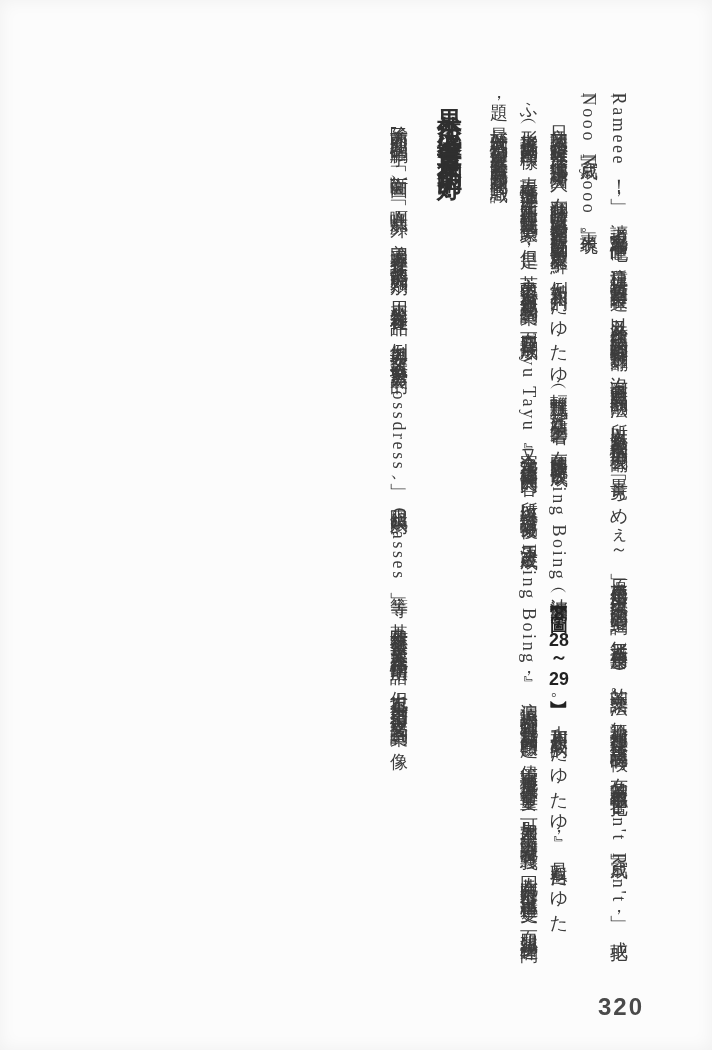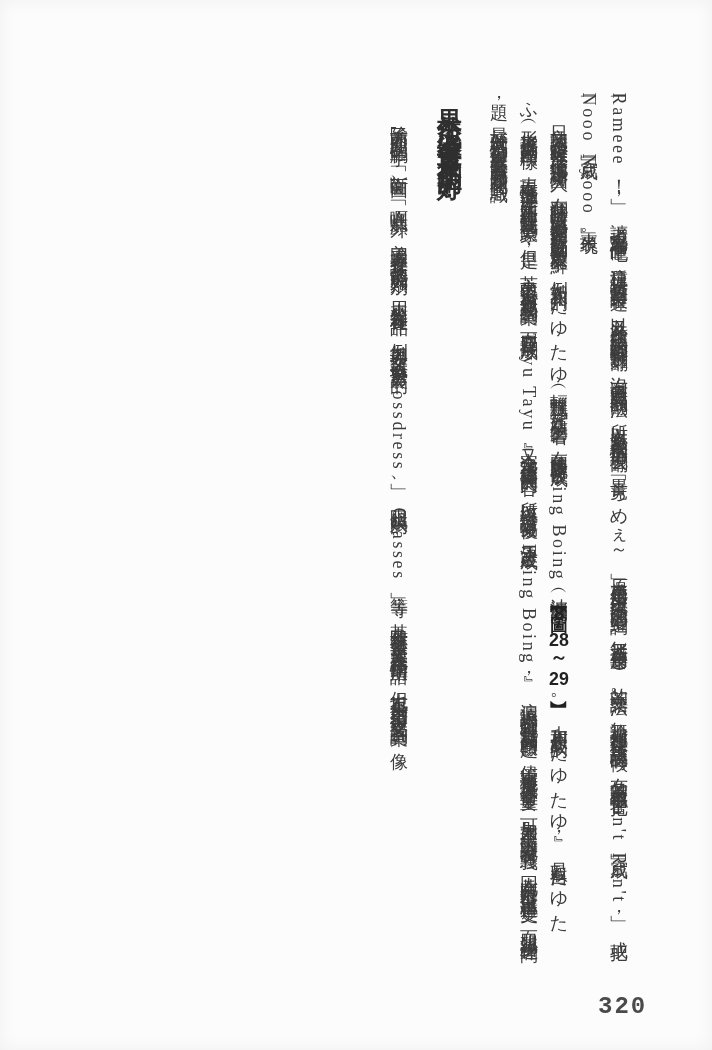--- a/index.html
+++ b/index.html
@@ -43,21 +43,21 @@
     font-weight:bold;
     color:#222;
   }
   .tcy {
     text-combine-upright:all;
     -webkit-text-combine:horizontal;
   }
   .page-number {
     position:absolute;
     left:598px; top:993px;
-    font-family:Liberation Mono, monospace;
+    font-family:Liberation Sans, sans-serif;
     font-weight:bold;
     font-size:24px;
     letter-spacing:2px;
     color:#4a4a4a;
   }
 </style>
 </head>
 <body>
 
 <div class="page">

